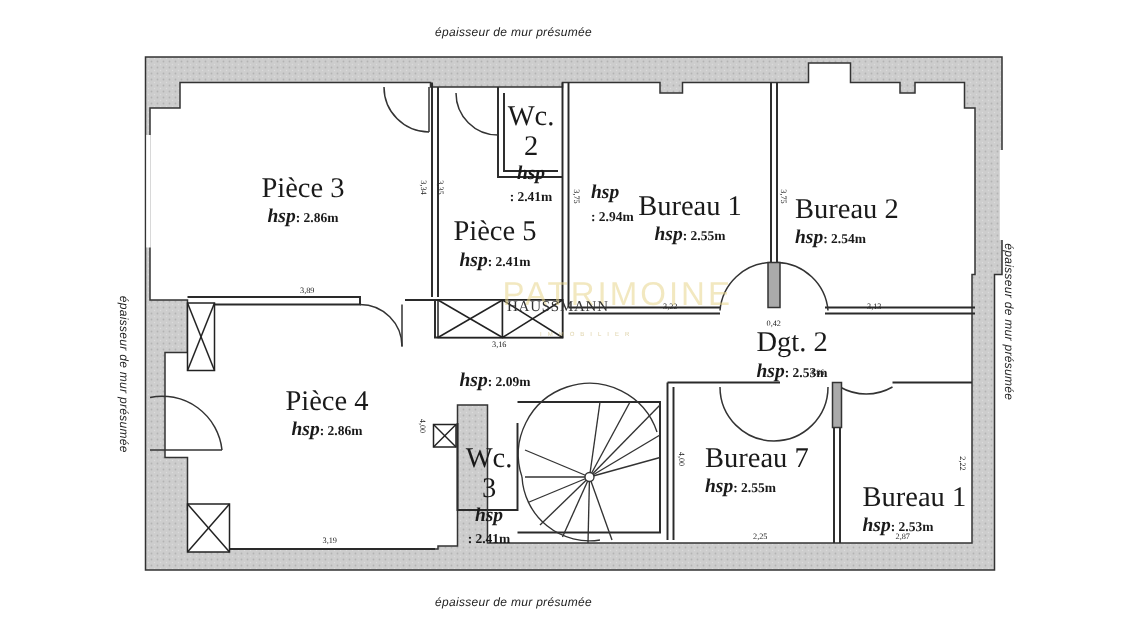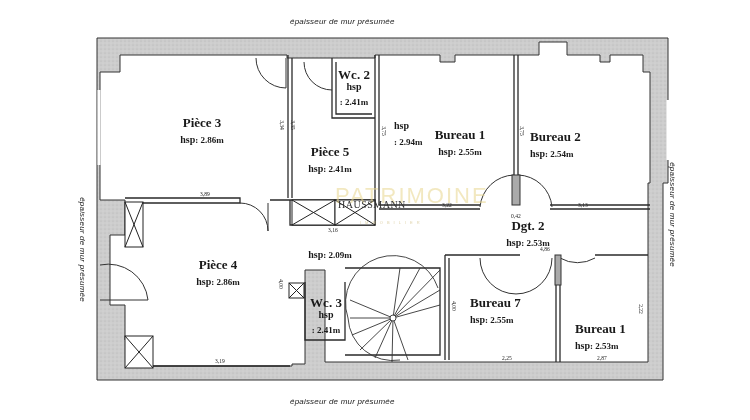--- a/index.html
+++ b/index.html
@@ -9,22 +9,22 @@
     font-family: "Liberation Serif", serif;
     position: relative;
   }
   #plan { position: absolute; left: 0; top: 0; width: 594px; height: 420px; }
   .room-label {
     position: absolute;
     text-align: center;
     color: #1a1a1a;
     line-height: 1.05;
   }
-  .room-name { font-size: 13px; font-weight: bold; display: block; }
-  .hsp { font-size: 10px; font-weight: bold; }
+  .room-name { font-size: 19px; font-weight: normal; display: block; }
+  .hsp { font-size: 13px; font-weight: bold; font-style: italic; }
   .hsp-val { font-size: 9px; font-weight: bold; }
   .wall-caption {
     position: absolute;
     font-family: "Liberation Sans", sans-serif;
     font-style: italic;
     font-size: 8px;
     color: #222;
     white-space: nowrap;
     letter-spacing: 0.2px;
   }

